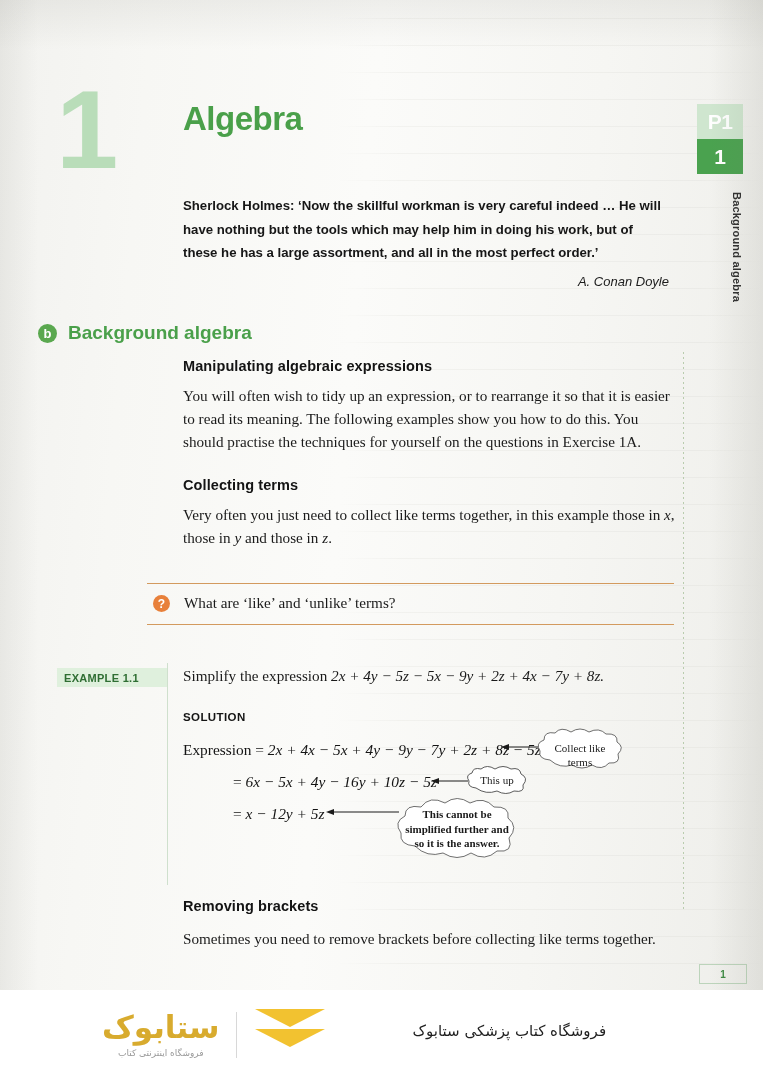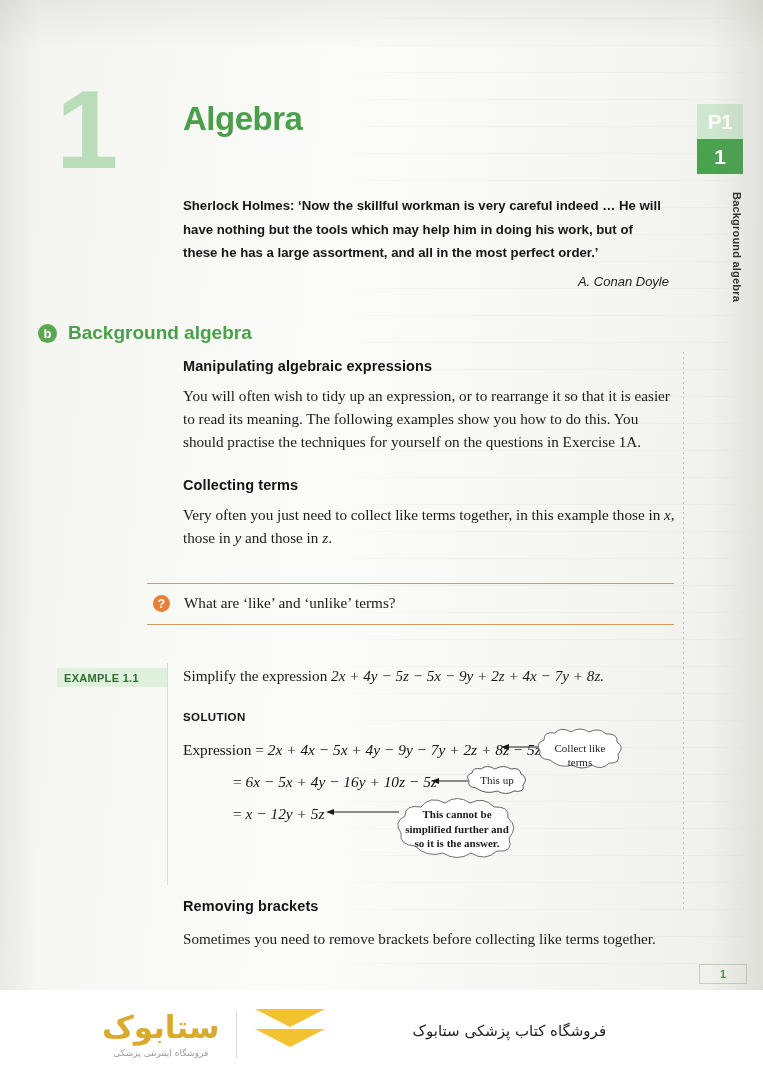--- a/index.html
+++ b/index.html
@@ -402,21 +402,21 @@
   <div id="dotted-rule"></div>
   <div id="page-number-box">1</div>
 
   <div id="vignette"></div>
 </div>
 
 <div id="footer">
   <div id="footer-left">
     <div>
       <div id="logo-word">ستابوک</div>
-      <div id="logo-sub">فروشگاه اینترنتی پزشکی</div>
+      <div id="logo-sub">فروشگاه اینترنتی کتاب</div>
     </div>
     <div id="logo-divider"></div>
     <svg width="74" height="56" viewBox="0 0 74 56" class="chevron">
       <polygon points="2,2 37,2 37,20 2,2" fill="#f2c230"></polygon>
       <polygon points="37,2 72,2 37,20" fill="#f2c230"></polygon>
       <polygon points="2,6 37,24 37,30 2,12" fill="#f2c230" opacity="0"></polygon>
       <polygon points="2,22 37,22 37,40 2,22" fill="#f2c230"></polygon>
       <polygon points="37,22 72,22 37,40" fill="#f2c230"></polygon>
     </svg>
   </div>

